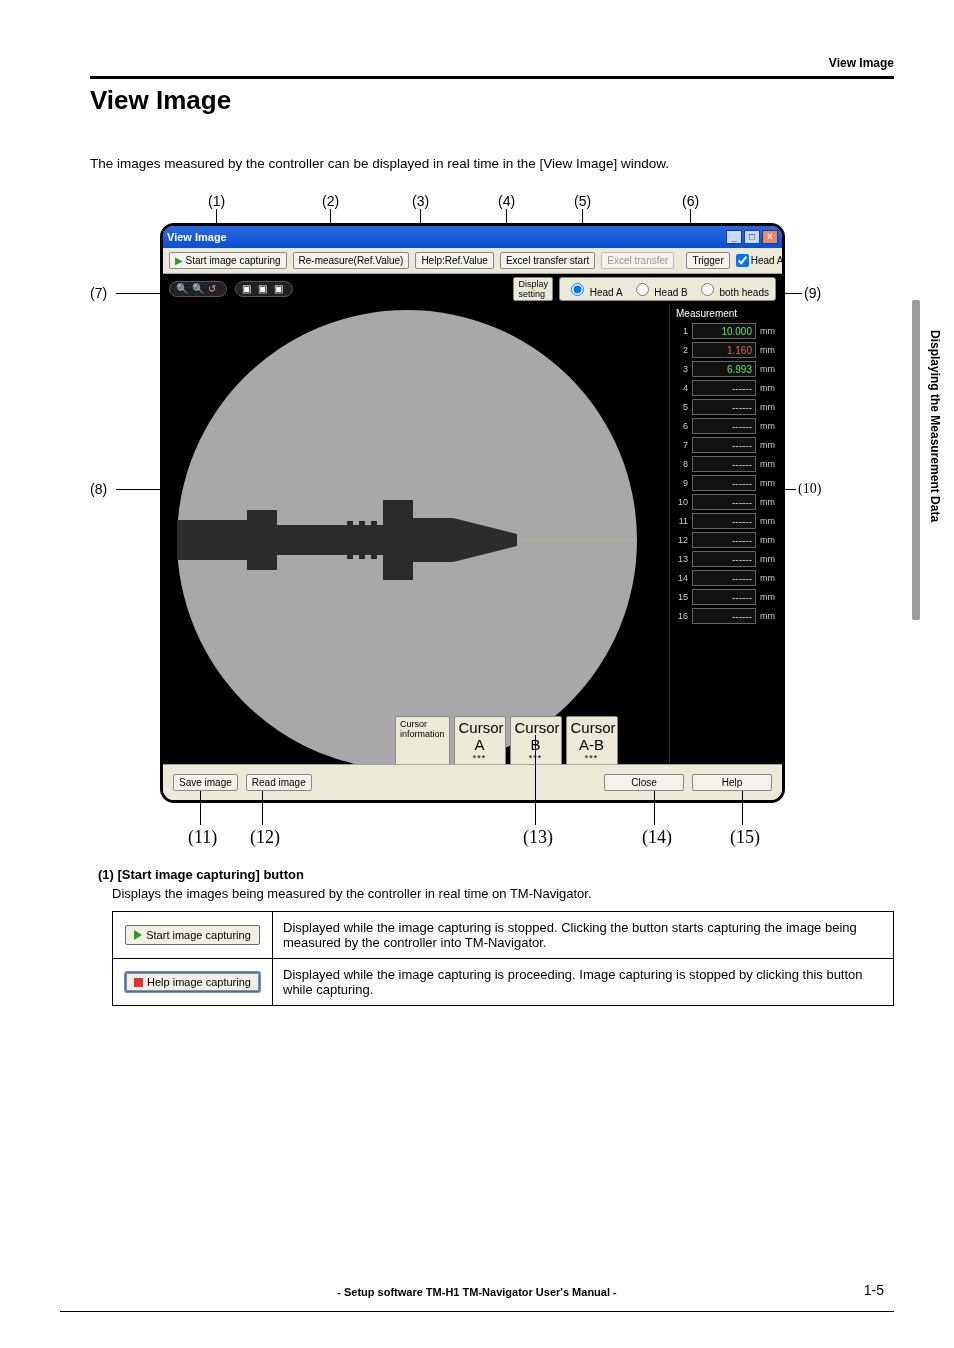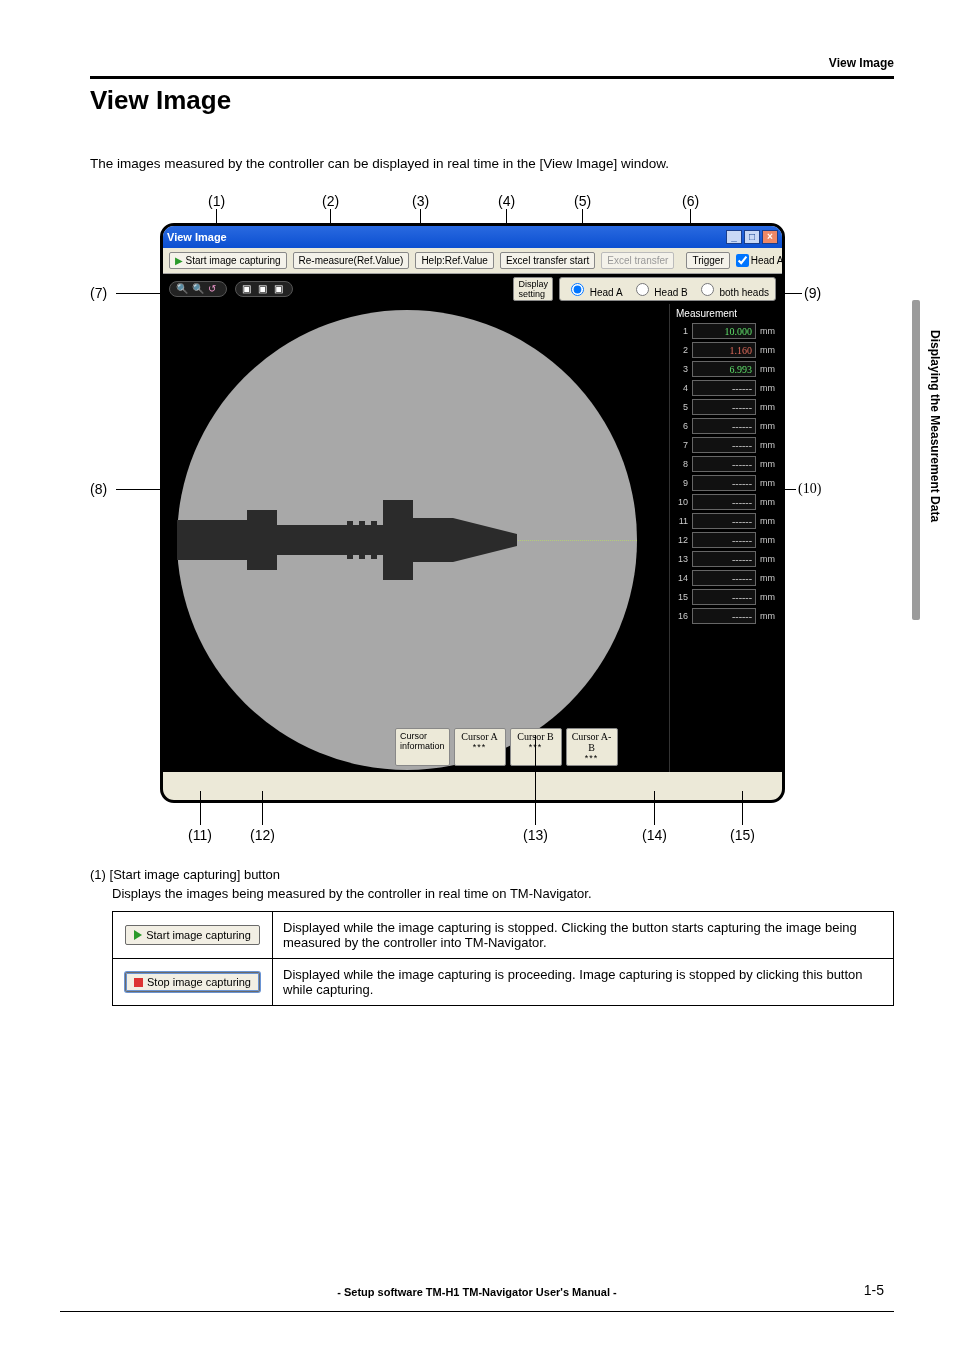--- a/index.html
+++ b/index.html
@@ -69,44 +69,44 @@
     position:absolute; left:14px; top:6px; width:460px; height:460px; border-radius:50%;
     background:#a8a8a8;
   }
   .crossline{ position:absolute; left:0; right:0; top:50%; border-top:1px dotted #bd6; opacity:.7;}
   .shape{ position:absolute; left:0; top:50%; transform:translateY(-50%); }
   .cursor-panel{
     position:absolute; left:232px; bottom:6px; display:flex; gap:4px; font-size:9px; color:#000;
   }
   .cp-lbl{background:#ece9d8;border:1px solid #888;border-radius:2px;padding:2px 4px;}
   .cp-box{background:#ece9d8;border:1px solid #888;border-radius:2px;width:52px;padding:2px 4px;text-align:center;}
-  .cp-box .t{font-size:10px;font-family:Liberation Serif, serif;}
+  .cp-box .t{font-size:15px;}
   .cp-box .v{font-size:9px;letter-spacing:1px;}
 
   .meas{
     width:112px; background:#000; color:#ddd; font-size:10px; padding:4px 4px;
   }
   .meas-title{font-size:10px; color:#fff; margin-bottom:4px; padding-left:2px;}
   .meas-row{display:flex; align-items:center; gap:4px; margin-bottom:3px;}
   .meas-row .n{width:14px; text-align:right; color:#ccc; font-size:9px;}
-  .meas-row .box{flex:1; height:16px; border:1px solid #666; background:#111; display:flex; align-items:center; justify-content:flex-end; padding:7px 3px; font-family:Liberation Serif, serif; font-size:10px; color:#ccc;}
+  .meas-row .box{flex:1; height:16px; border:1px solid #666; background:#111; display:flex; align-items:center; justify-content:flex-end; padding:7px 3px; font-family:Liberation Sans, sans-serif; font-size:10px; color:#ccc;}
   .meas-row .box.green{color:#5fe06a;}
   .meas-row .box.red{color:#e06a5a;}
   .meas-row .u{width:18px; font-size:9px; color:#ccc;}
 
   .footer-bar{
     position:absolute; left:0; right:0; bottom:0; height:36px; background:#ece9d8;
     border-top:1px solid #a0a0a0; display:flex; align-items:center; padding:0 10px; gap:8px;
   }
   .footer-bar .spacer{flex:1;}
 
   .callout-row-bottom{ position:absolute; left:0; right:0; top:622px; height:30px;}
-  .cb{position:absolute; top:12px; font-size:14px;}
-
-  .item-head{font-size:13px; font-weight:normal; margin:14px 0 4px 0;}
+  .cb{position:absolute; top:12px; font-size:18px;font-family:Liberation Serif, serif;}
+
+  .item-head{font-size:13px; font-weight:bold; margin:14px 0 4px 8px;}
   .item-head .num{display:inline-block;}
   .item-desc{font-size:13px; margin:0 0 10px 22px;}
 
   table.desc{
     width:100%; border-collapse:collapse; font-size:13px;
   }
   table.desc td{ border:1px solid #000; padding:8px 10px; vertical-align:middle;}
   table.desc td.bcell{ width:160px; text-align:center; background:#fff;}
   .mini-btn{
     display:inline-flex; align-items:center; gap:4px; border:1px solid #6a6a6a; background:#f2efe4;
@@ -323,20 +323,27 @@
               </div>
               <div class="meas-row">
                 <span class="n">16</span>
                 <span class="box ">------</span>
                 <span class="u">mm</span>
               </div>
             </div>
         </div>
       </div>
 
+      <div class="footer-bar">
+        <span class="btn">Save image</span>
+        <span class="btn">Read image</span>
+        <span class="spacer"></span>
+        <span class="btn" style="width:80px;text-align:center;">Close</span>
+        <span class="btn" style="width:80px;text-align:center;">Help</span>
+      </div>
     </div>
 
     <div class="callout-row-bottom">
       <div class="vline" style="left:110px;top:-24px;height:34px;"></div>
       <div class="vline" style="left:172px;top:-24px;height:34px;"></div>
       <div class="vline" style="left:445px;top:-80px;height:90px;"></div>
       <div class="vline" style="left:564px;top:-24px;height:34px;"></div>
       <div class="vline" style="left:652px;top:-24px;height:34px;"></div>
       <span class="cb" style="left:98px;">(11)</span>
       <span class="cb" style="left:160px;">(12)</span>
@@ -360,21 +367,21 @@
           <span class="tri"></span>
           <span>Start image capturing</span>
         </span>
       </td>
       <td>Displayed while the image capturing is stopped. Clicking the button starts capturing the image being measured by the controller into TM-Navigator.</td>
     </tr>
     <tr>
       <td class="bcell">
         <span class="mini-btn focus">
           <span class="sq"></span>
-          <span>Stop image capturing</span>
+          <span>Help image capturing</span>
         </span>
       </td>
       <td>Displayed while the image capturing is proceeding. Image capturing is stopped by clicking this button while capturing.</td>
     </tr>
   </tbody>
     </table>
 
 </div>
 
 <div class="thumb-tab"></div>

